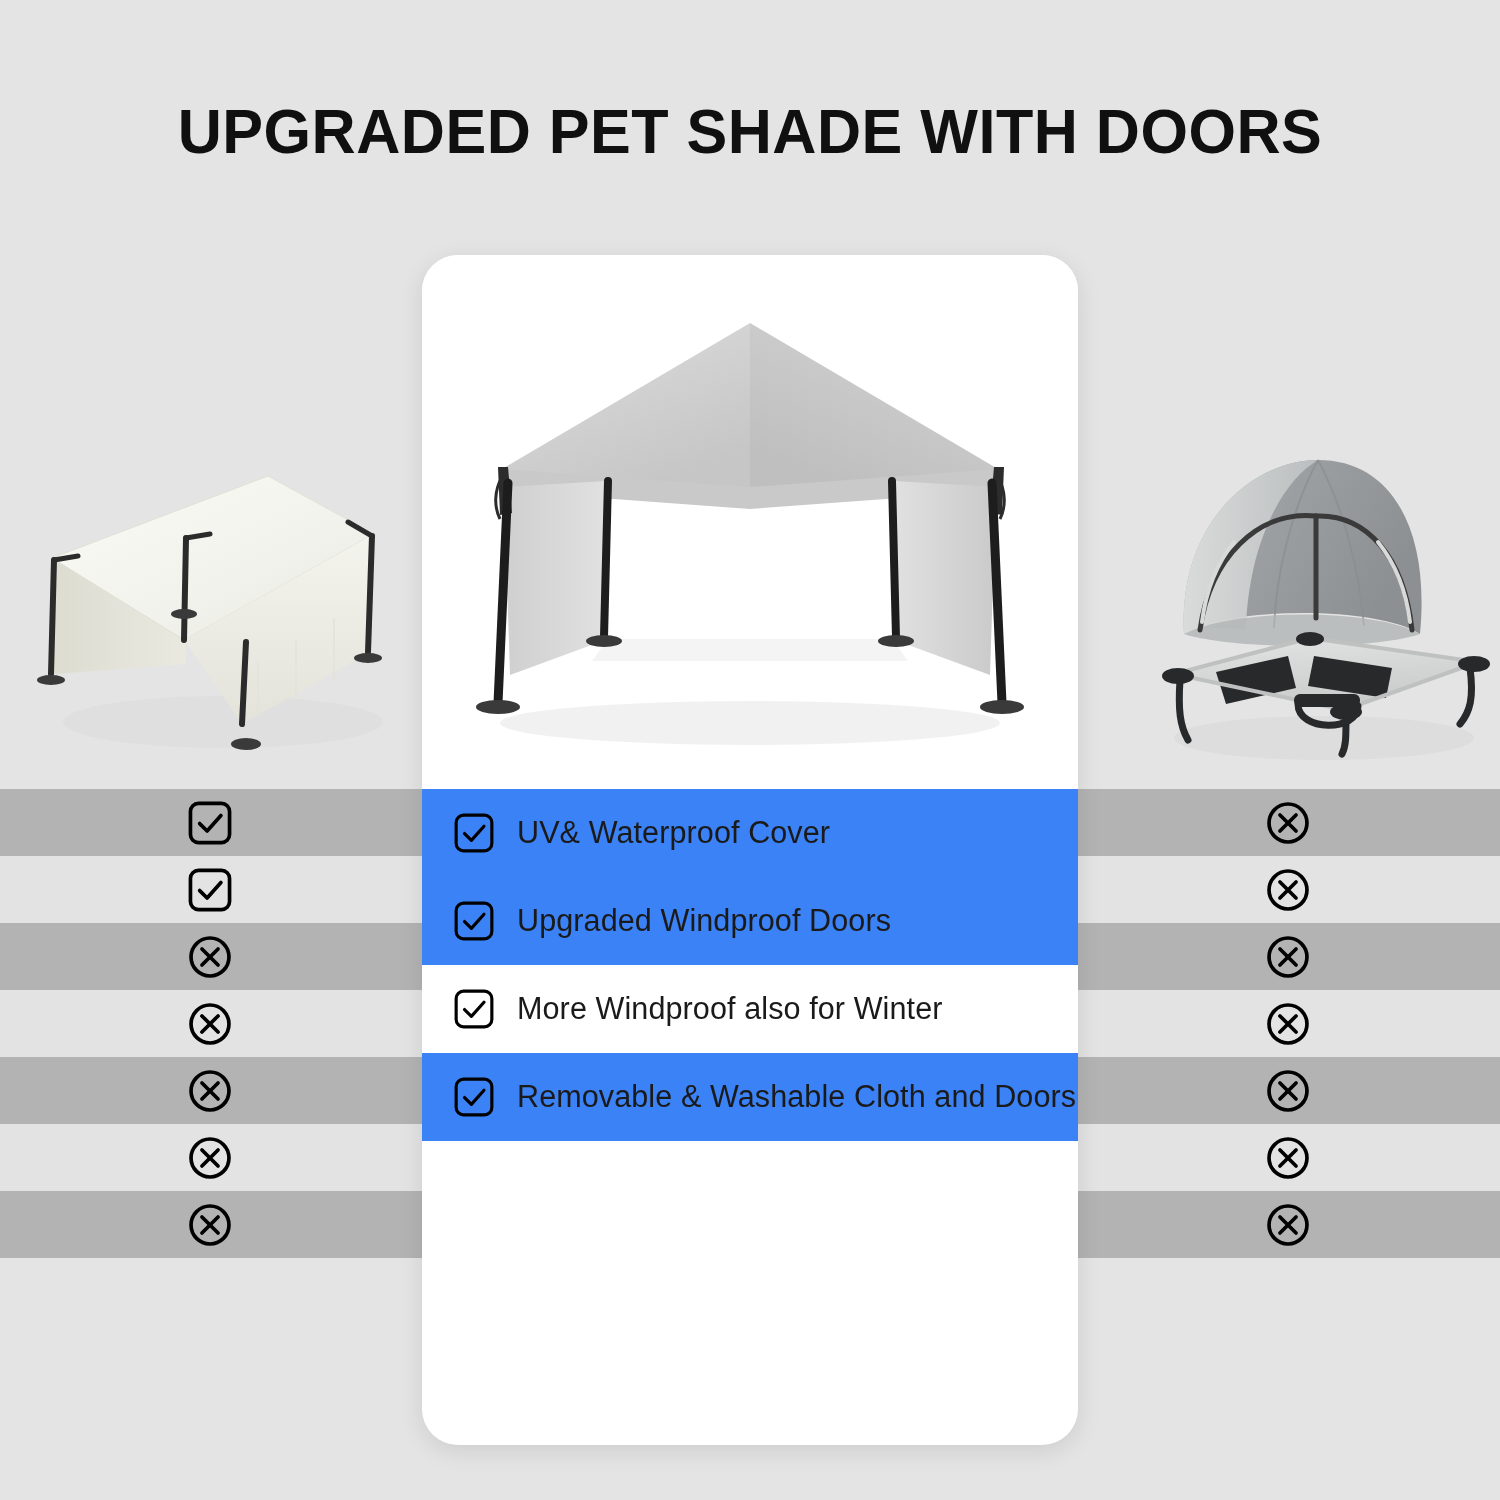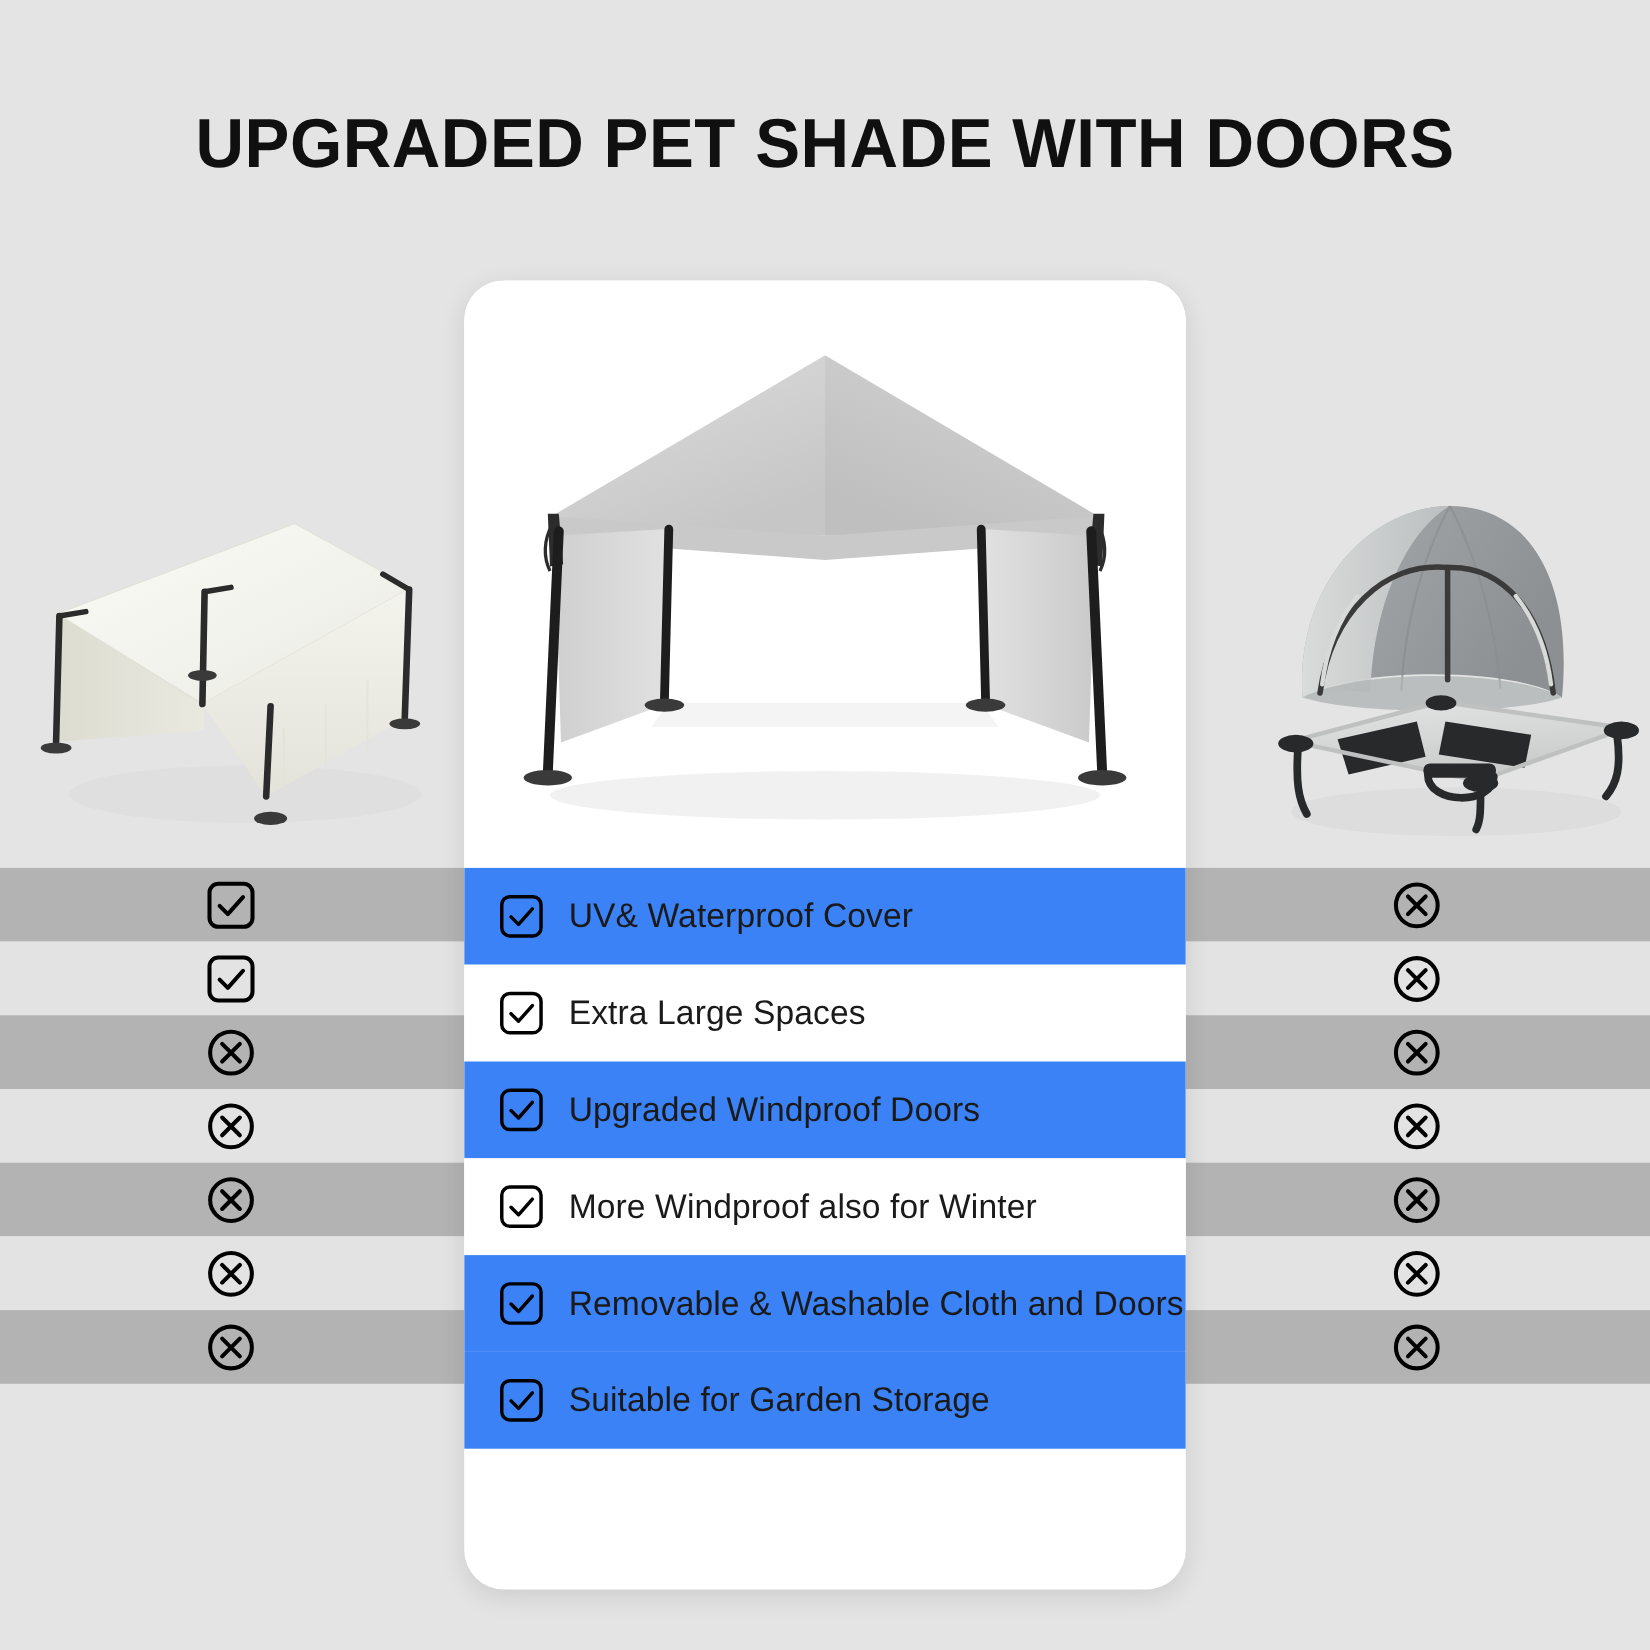--- a/index.html
+++ b/index.html
@@ -393,27 +393,20 @@
     </div>
   </div>
 
   <div class="feature-list" id="feature-list">
       <div class="feature-row shade">
         <span class="chk"><svg viewBox="0 0 40 40" width="42" height="42" xmlns="http://www.w3.org/2000/svg">
             <rect x="3" y="3" width="34" height="34" rx="7" ry="7" fill="none" stroke="#000" stroke-width="3"></rect>
             <path d="M11 20.5 L17.5 27 L29.5 13.5" fill="none" stroke="#000" stroke-width="3" stroke-linecap="round" stroke-linejoin="round"></path>
           </svg></span>
         <span class="label">UV&amp; Waterproof Cover</span>
-      </div>
-      <div class="feature-row plain">
-        <span class="chk"><svg viewBox="0 0 40 40" width="42" height="42" xmlns="http://www.w3.org/2000/svg">
-            <rect x="3" y="3" width="34" height="34" rx="7" ry="7" fill="none" stroke="#000" stroke-width="3"></rect>
-            <path d="M11 20.5 L17.5 27 L29.5 13.5" fill="none" stroke="#000" stroke-width="3" stroke-linecap="round" stroke-linejoin="round"></path>
-          </svg></span>
-        <span class="label">Extra Large Spaces</span>
       </div>
       <div class="feature-row shade">
         <span class="chk"><svg viewBox="0 0 40 40" width="42" height="42" xmlns="http://www.w3.org/2000/svg">
             <rect x="3" y="3" width="34" height="34" rx="7" ry="7" fill="none" stroke="#000" stroke-width="3"></rect>
             <path d="M11 20.5 L17.5 27 L29.5 13.5" fill="none" stroke="#000" stroke-width="3" stroke-linecap="round" stroke-linejoin="round"></path>
           </svg></span>
         <span class="label">Upgraded Windproof Doors</span>
       </div>
       <div class="feature-row plain">
         <span class="chk"><svg viewBox="0 0 40 40" width="42" height="42" xmlns="http://www.w3.org/2000/svg">
@@ -422,21 +415,14 @@
           </svg></span>
         <span class="label">More Windproof also for Winter</span>
       </div>
       <div class="feature-row shade">
         <span class="chk"><svg viewBox="0 0 40 40" width="42" height="42" xmlns="http://www.w3.org/2000/svg">
             <rect x="3" y="3" width="34" height="34" rx="7" ry="7" fill="none" stroke="#000" stroke-width="3"></rect>
             <path d="M11 20.5 L17.5 27 L29.5 13.5" fill="none" stroke="#000" stroke-width="3" stroke-linecap="round" stroke-linejoin="round"></path>
           </svg></span>
         <span class="label">Removable &amp; Washable Cloth and Doors</span>
       </div>
-      <div class="feature-row shade">
-        <span class="chk"><svg viewBox="0 0 40 40" width="42" height="42" xmlns="http://www.w3.org/2000/svg">
-            <rect x="3" y="3" width="34" height="34" rx="7" ry="7" fill="none" stroke="#000" stroke-width="3"></rect>
-            <path d="M11 20.5 L17.5 27 L29.5 13.5" fill="none" stroke="#000" stroke-width="3" stroke-linecap="round" stroke-linejoin="round"></path>
-          </svg></span>
-        <span class="label">Suitable for Garden Storage</span>
-      </div>
     </div>
 </div>
 
 </body></html>

